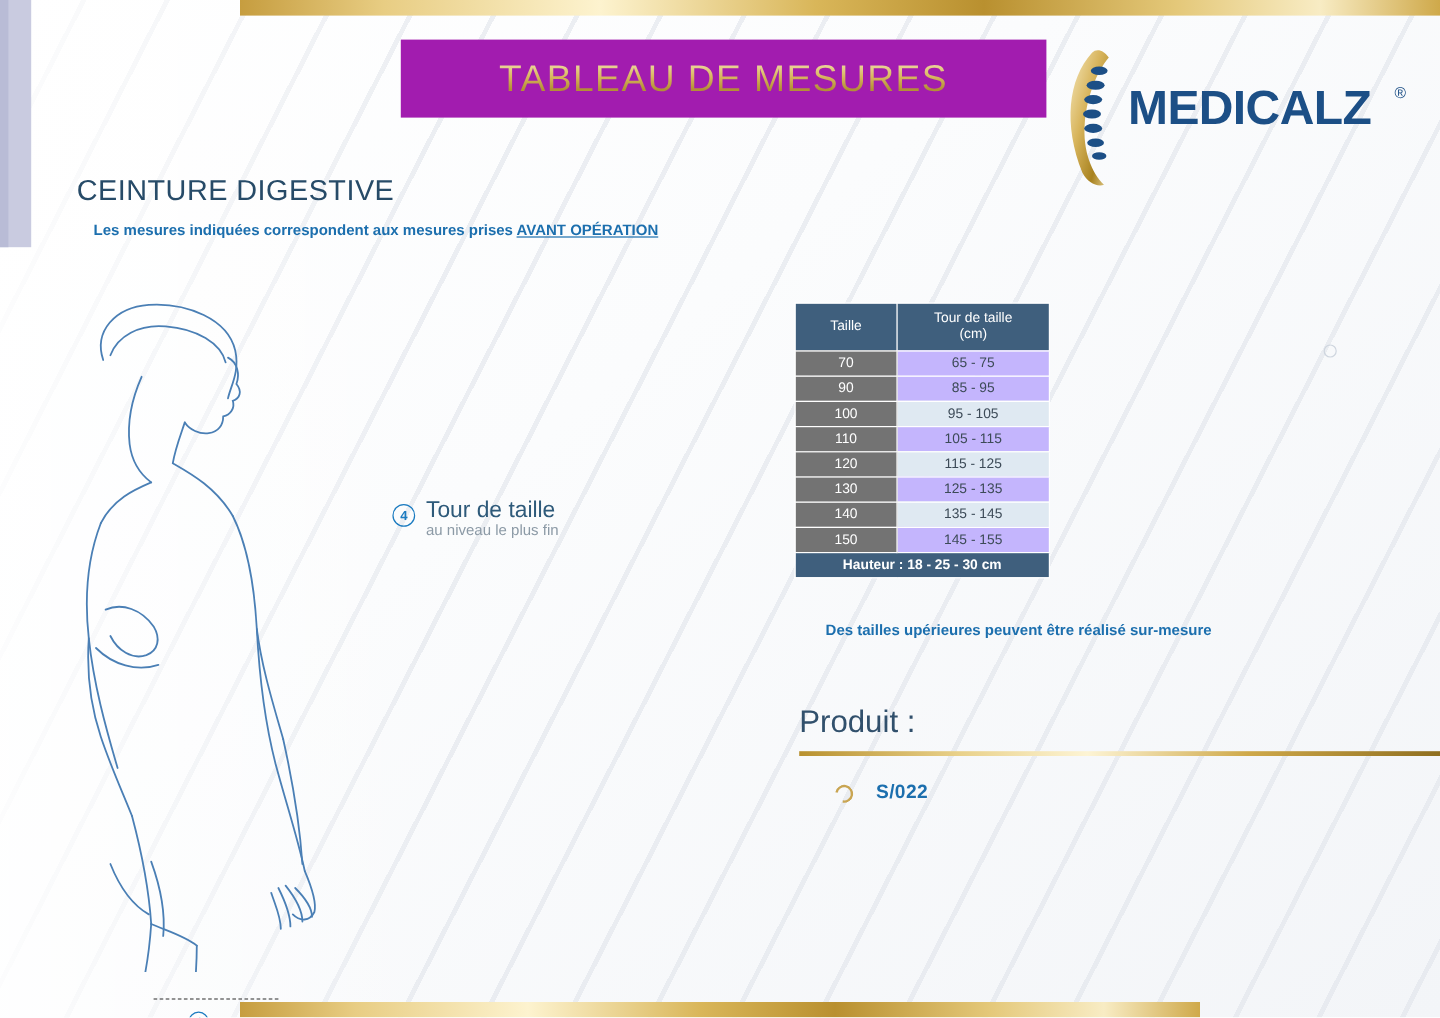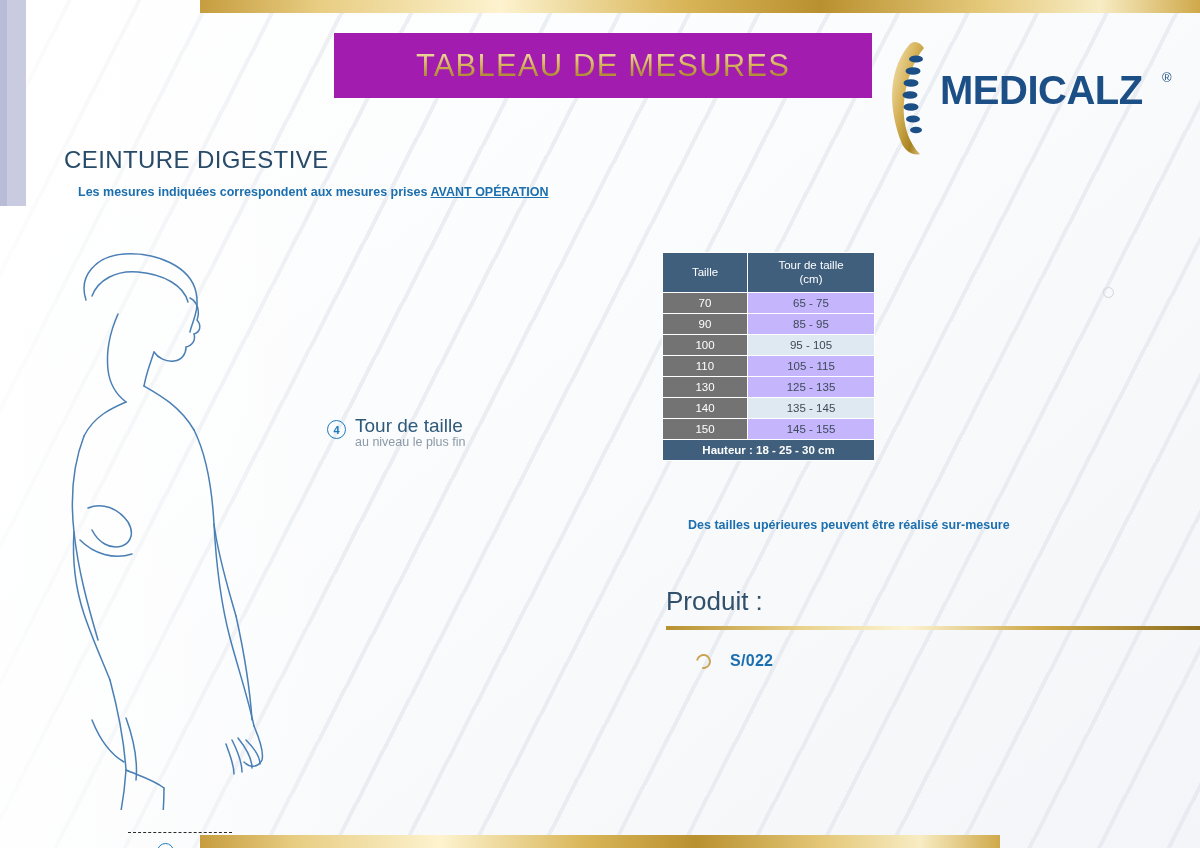--- a/index.html
+++ b/index.html
@@ -401,20 +401,24 @@
         <td class="v">85 - 95</td>
       </tr>
       <tr class="alt">
         <td class="k">100</td>
         <td class="v">95 - 105</td>
       </tr>
       <tr>
         <td class="k">110</td>
         <td class="v">105 - 115</td>
       </tr>
+      <tr class="alt">
+        <td class="k">120</td>
+        <td class="v">115 - 125</td>
+      </tr>
       <tr>
         <td class="k">130</td>
         <td class="v">125 - 135</td>
       </tr>
       <tr class="alt">
         <td class="k">140</td>
         <td class="v">135 - 145</td>
       </tr>
       <tr>
         <td class="k">150</td>

